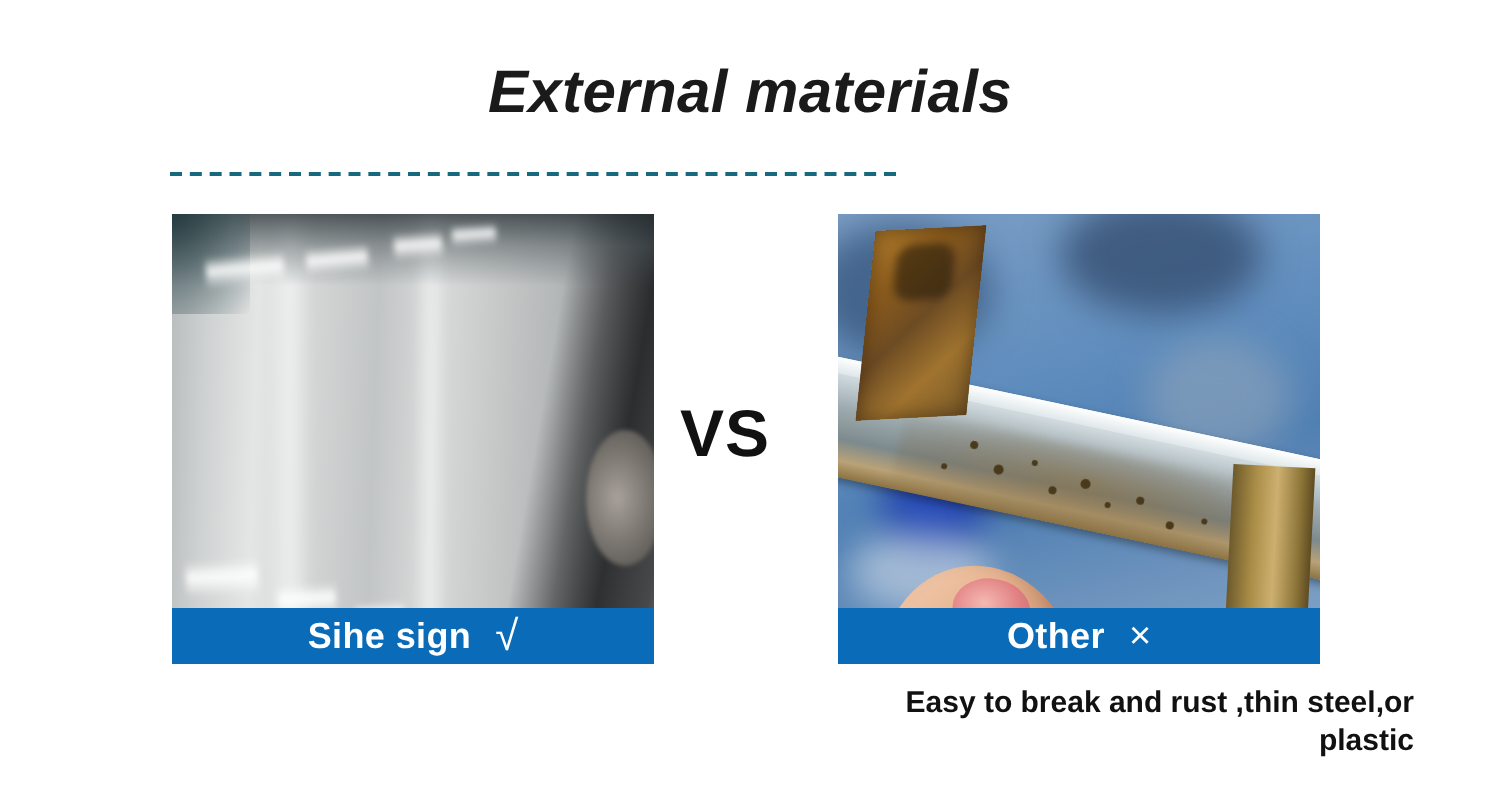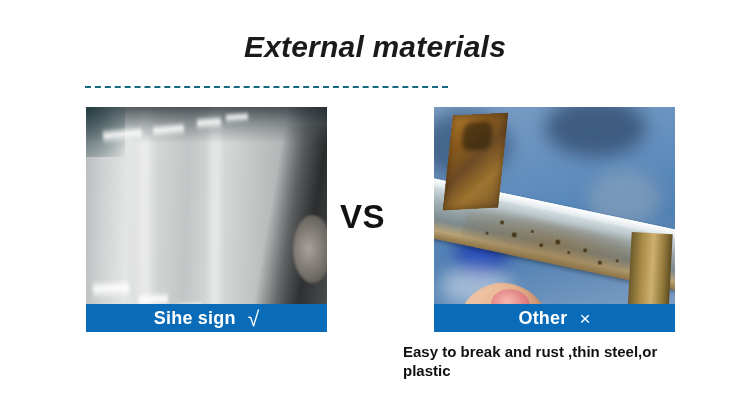--- a/index.html
+++ b/index.html
@@ -48,21 +48,21 @@
 
   
   .panel {
     position: absolute;
     top: 107px;
     width: 241px;
     height: 225px;
     overflow: hidden;
   }
   .panel.left  { left: 86px; }
-  .panel.right { left: 434px; }
+  .panel.right { left: 419px; }
 
   .photo {
     position: absolute;
     left: 0;
     top: 0;
     width: 241px;
     height: 225px;
     overflow: hidden;
   }
 
@@ -329,21 +329,21 @@
   
   .caption {
     position: absolute;
     font-family: "Liberation Sans", sans-serif;
     font-weight: bold;
     font-size: 15px;
     line-height: 1.28;
     color: #111111;
   }
   .caption.left  { left: 84px;  top: 342px; width: 270px; }
-  .caption.right { left: 403px; top: 342px; width: 290px; }
+  .caption.right { left: 417px; top: 342px; width: 290px; text-align: right; }
 </style>
 </head>
 <body>
 
 <div class="page">
 
   <div class="title">External materials</div>
 
   <div class="divider"></div>
 

